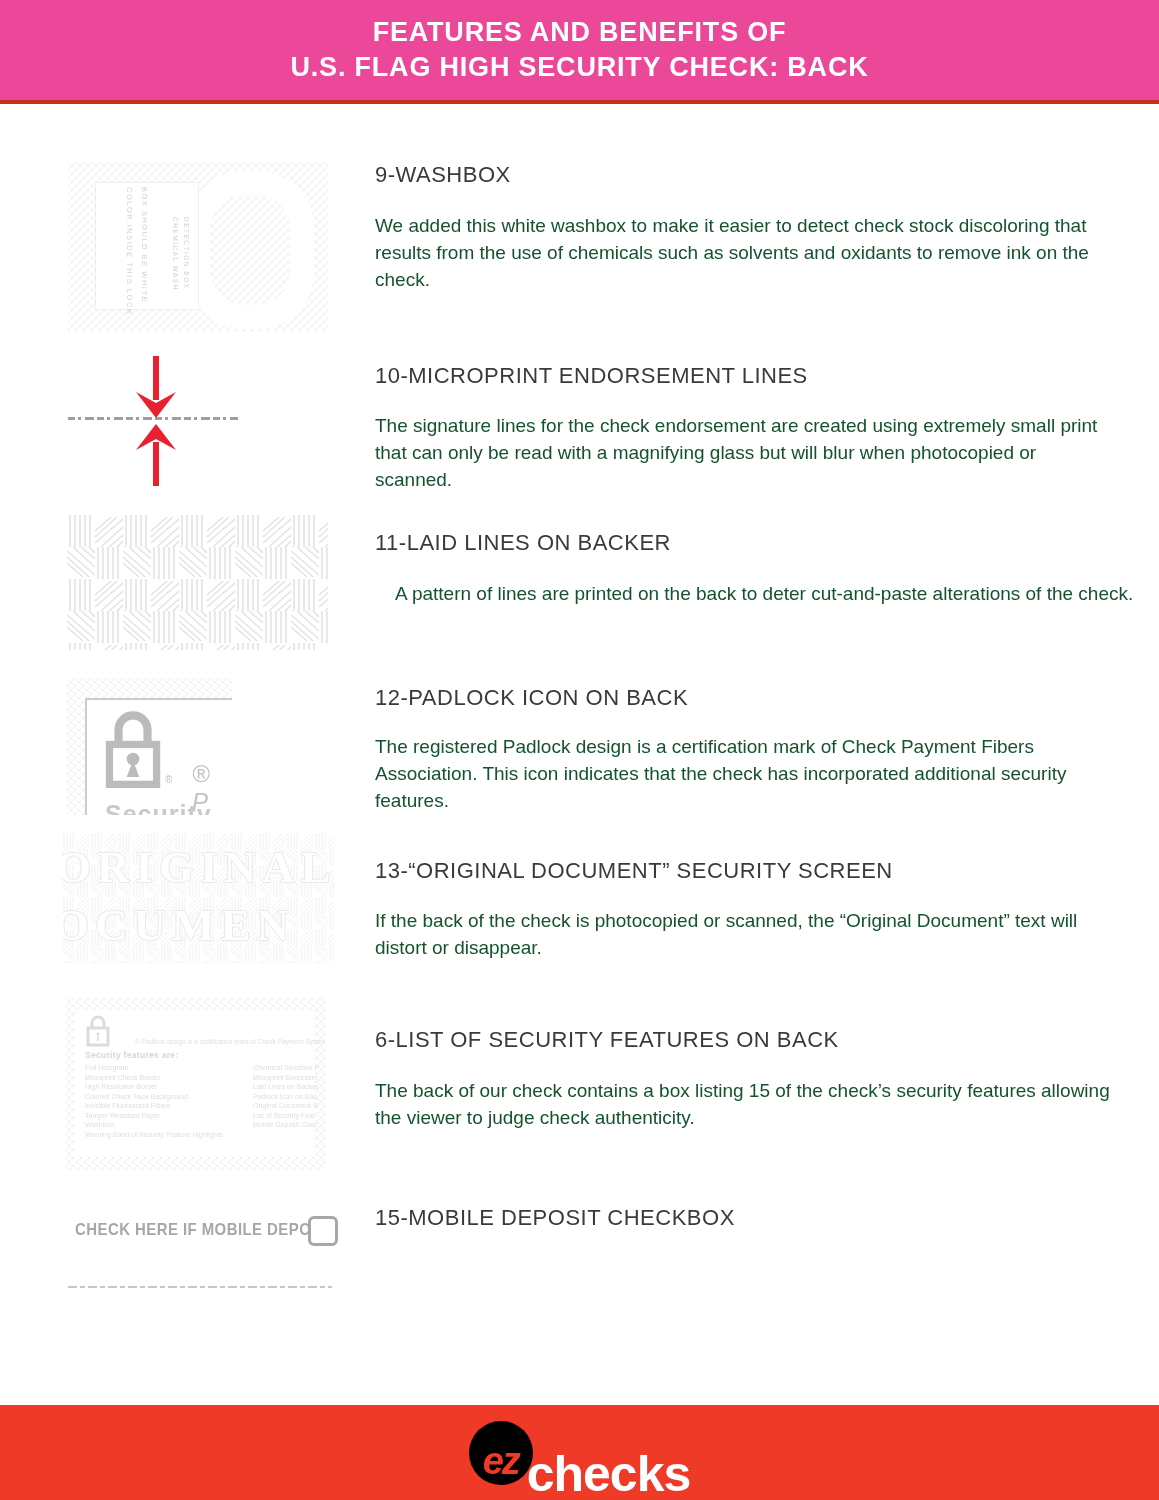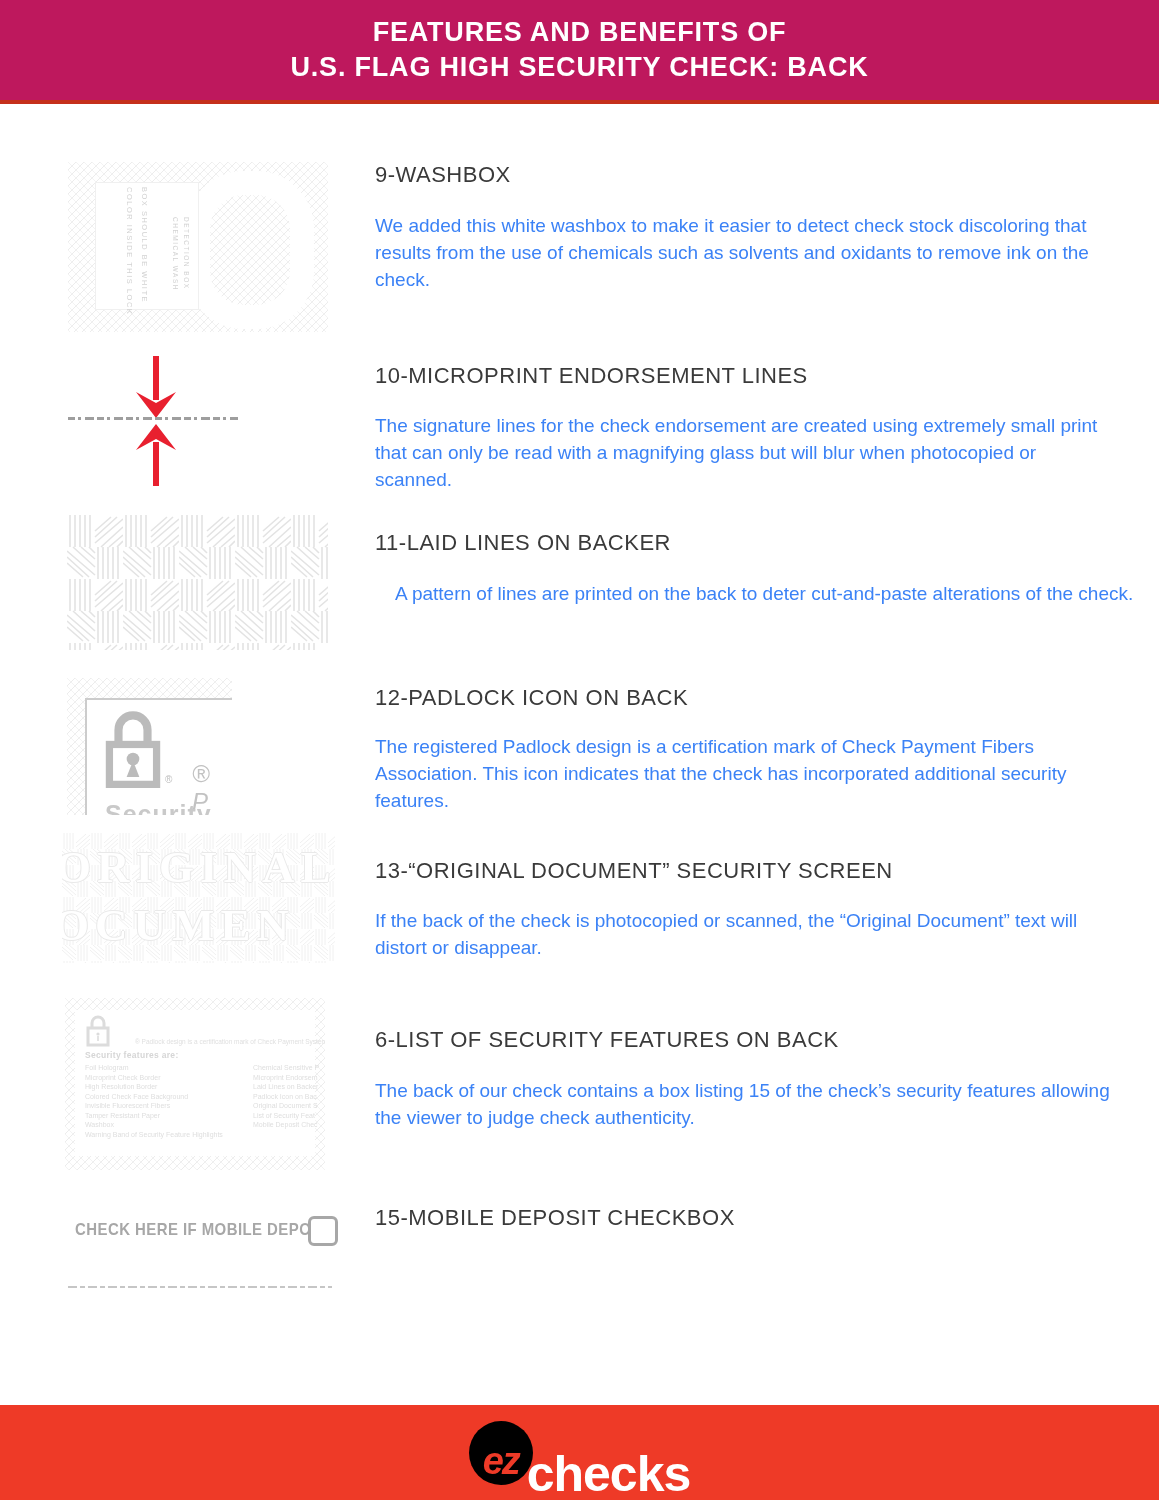--- a/index.html
+++ b/index.html
@@ -1,33 +1,33 @@
 <!DOCTYPE html>
 <html><head>
 <meta charset="utf-8">
 <style>
   html,body{margin:0;padding:0;background:#fff;}
   .page{position:relative;width:1159px;height:1500px;background:#ffffff;overflow:hidden;
         font-family:"Liberation Sans",sans-serif;}
   .abs{position:absolute;}
 
   
-  .banner{left:0;top:0;width:1159px;height:100px;background:#be185d;border-bottom:4px solid #c5301c;
+  .banner{left:0;top:0;width:1159px;height:100px;background:#ec4899;border-bottom:4px solid #c5301c;
           display:flex;flex-direction:column;justify-content:center;align-items:center;}
   .banner-line{color:#ffffff;font-weight:bold;font-size:27px;line-height:35px;letter-spacing:.8px;text-align:center;}
   .footer{left:0;top:1405px;width:1159px;height:95px;background:#ee3a27;
           display:flex;justify-content:center;align-items:center;}
   .logo{display:flex;align-items:center;}
   .logo-circle{width:64px;height:64px;border-radius:50%;background:#000000;display:flex;justify-content:center;align-items:flex-end;}
   .logo-ez{color:#ee3a27;font-weight:bold;font-style:italic;font-size:38px;letter-spacing:-2px;transform:translateY(-2px);}
   .logo-text{color:#ffffff;font-weight:bold;font-size:50px;letter-spacing:-1px;margin-left:-6px;transform:translateY(-3px);margin-top:48px;}
 
   
   .sec-heading{left:375px;width:745px;font-size:22px;color:#3a3a3a;letter-spacing:.5px;}
-  .sec-body{left:375px;width:742px;font-size:19px;line-height:27px;color:#3b82f6;}
+  .sec-body{left:375px;width:742px;font-size:19px;line-height:27px;color:#14532d;}
 
   
   .fig{overflow:hidden;}
   .vtext{position:absolute;writing-mode:vertical-rl;color:#d2d2d2;letter-spacing:1.5px;white-space:nowrap;}
   .microline{position:absolute;height:3px;
      background:repeating-linear-gradient(90deg,#9e9e9e 0 7px,transparent 7px 10px,#9e9e9e 10px 13px,transparent 13px 17px,#9e9e9e 17px 26px,transparent 26px 29px);}
   .microline-light{position:absolute;height:2px;
      background:repeating-linear-gradient(90deg,#c6c6c6 0 9px,transparent 9px 12px,#c6c6c6 12px 17px,transparent 17px 20px);}
   .washbox{position:absolute;background:#ffffff;border:1px solid #f0f0f0;}
   .f12-box{position:absolute;background:#ffffff;border-top:2px solid #cccccc;border-left:2px solid #cccccc;}

